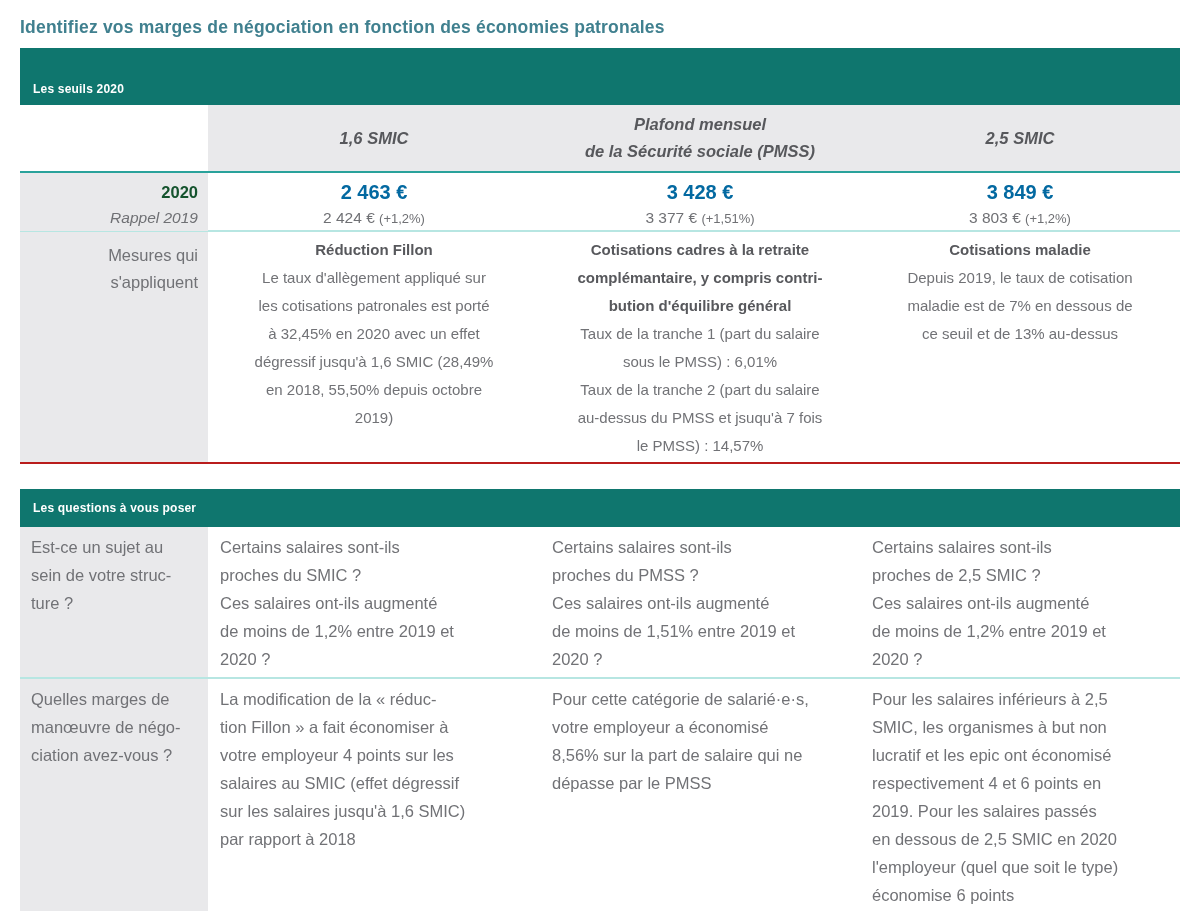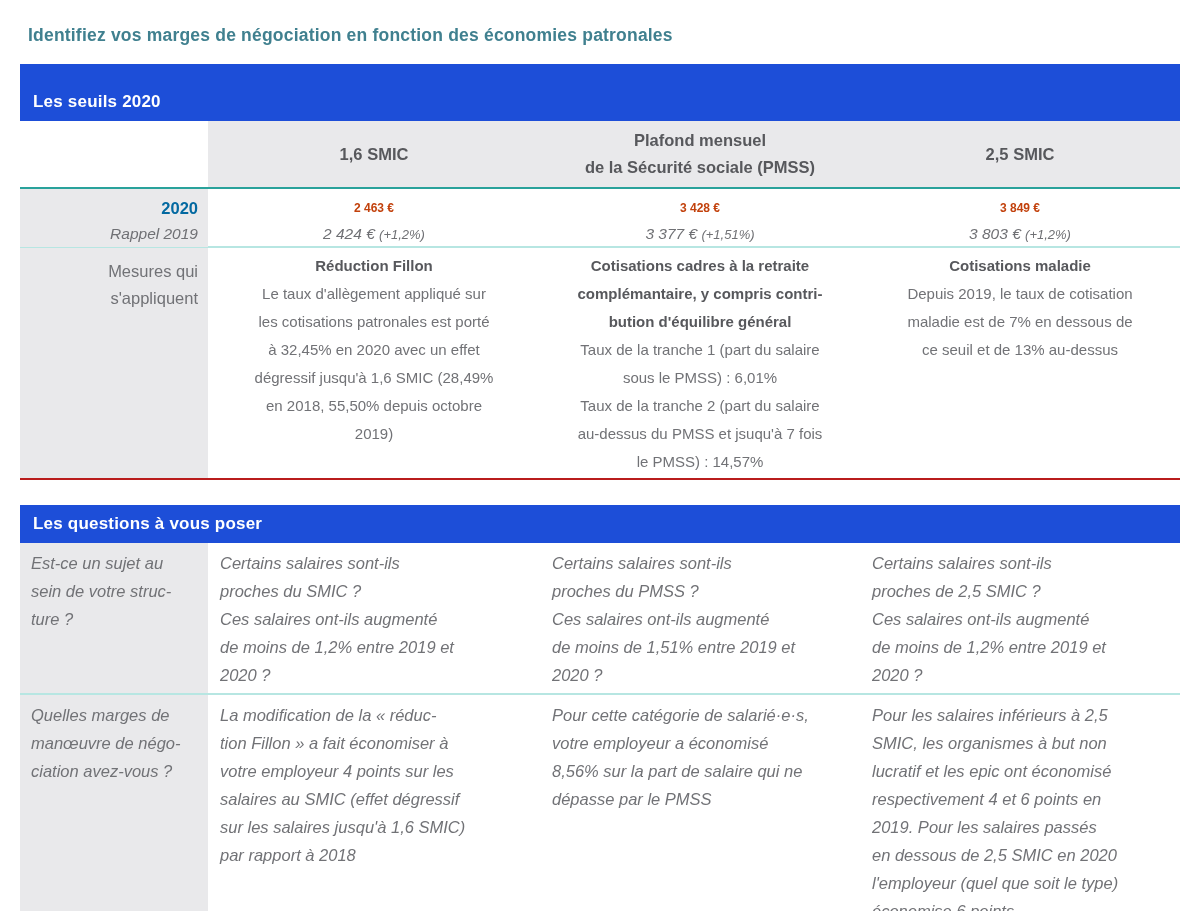--- a/index.html
+++ b/index.html
@@ -5,66 +5,66 @@
   html,body{margin:0;padding:0;background:#ffffff;}
   .page{
     position:relative;
     width:1200px;height:911px;
     background:#ffffff;
     font-family:"Liberation Sans", sans-serif;
     color:#717276;
     overflow:hidden;
   }
   .page-title{
-    margin:8px;
+    margin:0;
     padding:17px 14px 10px 20px;
     font-size:17.5px;
     font-weight:bold;
     color:#40808f;
     letter-spacing:.2px;
   }
   .tbl{margin:0 20px;}
   .tbl2{margin-top:25px;}
   .band{
-    background:#1d4ed8;
+    background:#0f766e;
     color:#ffffff;
     font-weight:bold;
-    font-size:17px;
+    font-size:12px;
     box-sizing:border-box;
     letter-spacing:.2px;
   }
   .band-tall{height:57px;display:flex;align-items:flex-end;padding:0 0 9px 13px;}
   .band-short{height:38px;display:flex;align-items:center;padding-left:13px;}
   .row{display:grid;grid-template-columns:188px 332px 320px 320px;}
   .cell{box-sizing:border-box;}
   .ml{white-space:pre-line;}
   .label-cell{background:#e9e9eb;}
   .corner{background:#ffffff;}
-  .colhead-row{height:66px;border-bottom:2px solid #29a29b;}
+  .colhead-row{height:66px;border-bottom:2px solid #29a29b;font-style:italic;}
   .colhead{
     background:#e9e9eb;
     display:flex;align-items:center;justify-content:center;
     text-align:center;
     font-weight:bold;color:#57585c;
     font-size:16.5px;line-height:27px;
   }
   .values-row{height:57px;border-bottom:2px solid #b7e6e2;}
   .values-row .cell{padding-top:7px;}
   .vr-label{text-align:right;padding-right:10px;}
-  .b-line{font-weight:bold;color:#0369a1;font-size:16.5px;line-height:25px;}
+  .b-line{font-weight:bold;color:#14532d;font-size:16.5px;line-height:25px;}
   .i-line{font-style:italic;font-size:15.5px;line-height:25px;color:#6f7074;}
   .vcell{text-align:center;}
-  .val{font-weight:bold;color:#c2410c;font-size:12px;line-height:25px;}
-  .prev{font-style:italic;font-size:15.5px;line-height:25px;color:#6f7074;}
+  .val{font-weight:bold;color:#0369a1;font-size:20px;line-height:25px;}
+  .prev{font-size:15.5px;line-height:25px;color:#6f7074;}
   .pd{font-size:13px;}
   .mesures-row{border-bottom:2px solid #b91c1c;}
   .mesures-row .cell{padding:4px 16px 2px 16px;font-size:15px;line-height:28px;text-align:center;}
   .mesures-row .label-cell{text-align:right;padding:10px 10px 0 0;font-size:16.5px;line-height:27px;}
   .cell-title{font-weight:bold;color:#57585c;}
-  .q-row .cell{padding:6px 39px 4px 12px;font-size:16.5px;line-height:28px;text-align:left;font-style:italic;}
+  .q-row .cell{padding:6px 39px 4px 12px;font-size:16.5px;line-height:28px;text-align:left;}
   .q-row .label-cell{padding-left:11px;padding-right:4px;}
   .q-row1{border-bottom:2px solid #b7e6e2;}
   .q-row2{border-bottom:2px solid #29a29b;}
 </style>
 </head>
 <body>
 
 <div class="page">
 
   <h1 class="page-title">Identifiez vos marges de négociation en fonction des économies patronales</h1>

